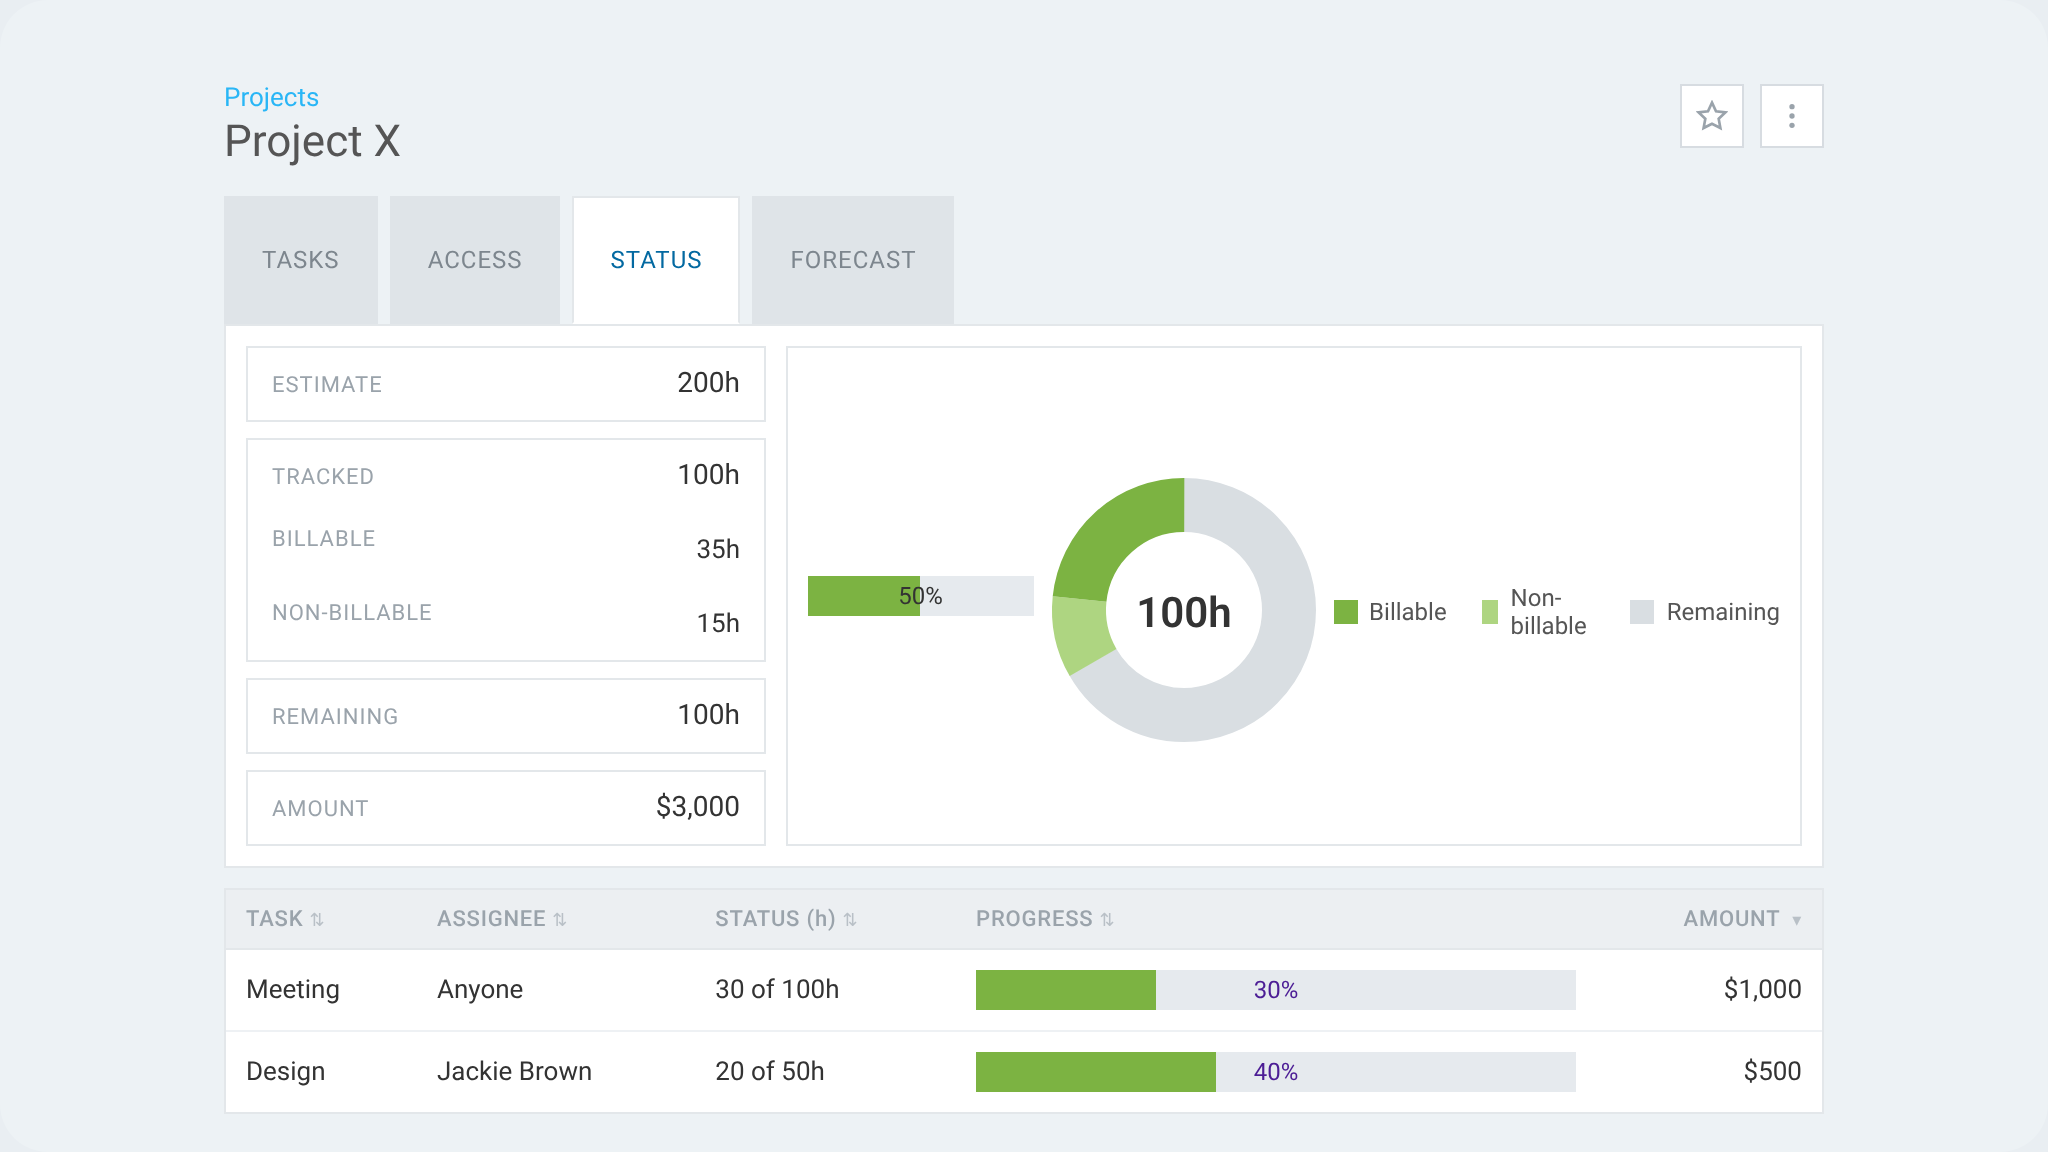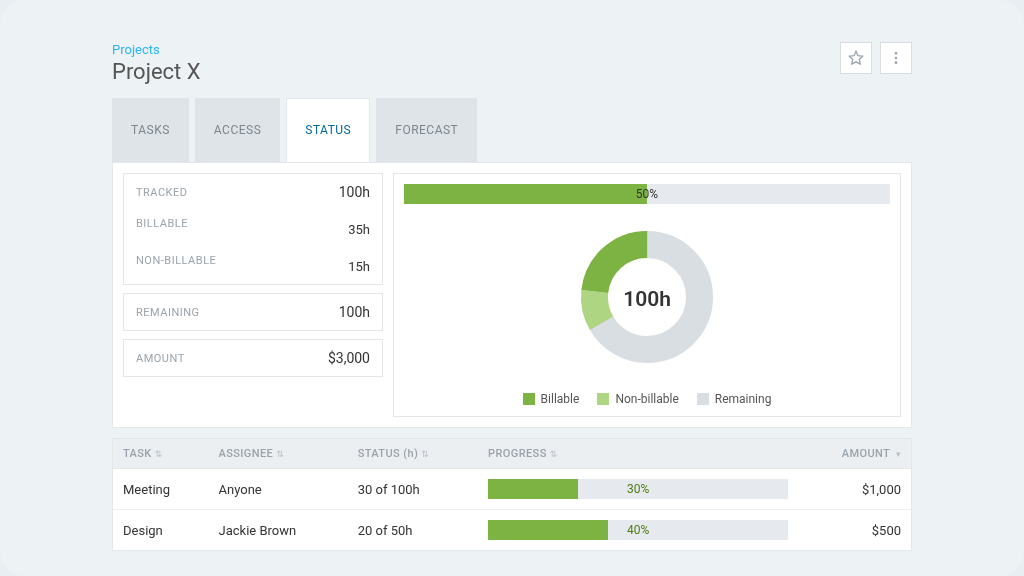--- a/index.html
+++ b/index.html
@@ -42,21 +42,21 @@
     display:flex; gap:10px;
   }
   .left-col { width: 260px; display:flex; flex-direction:column; gap:8px; }
   .stat-box { border:1px solid #e3e7ea; padding:10px 12px; }
   .stat-row { display:flex; justify-content:space-between; align-items:center; }
   .stat-row + .stat-row { margin-top:10px; }
   .stat-label { font-size:11px; letter-spacing:0.5px; color:#9aa3ab; }
   .stat-value { font-size:14px; color:#333; }
   .sub .stat-label { font-size:11px; }
   .sub .stat-value { font-size:13px;margin-top:12px; }
-  .right-col { flex:1; border:1px solid #e3e7ea; padding:10px; display:flex; flex-direction:column; align-items:center; }
+  .right-col { flex:1; border:1px solid #e3e7ea; padding:10px; display:flex; flex-direction:row; align-items:center; }
   .hbar { width:100%; height:20px; background:#e6eaee; position:relative; }
   .hbar-fill { height:100%; background:#7cb342; }
   .hbar-label { position:absolute; inset:0; display:flex; align-items:center; justify-content:center; font-size:12px; color:#333; }
   .donut-wrap { margin-top:18px; }
   .donut-center {
     font-size:14px; font-weight:600; fill:#333; text-anchor:middle; dominant-baseline:middle;
   }
   .legend { display:flex; gap:18px; margin-top:16px; font-size:12px; color:#555; }
   .legend-item { display:flex; align-items:center; gap:6px; }
   .sw { width:12px; height:12px; }
@@ -70,21 +70,21 @@
     background:#eceff2; color:#9aa3ab; font-size:11px; letter-spacing:0.4px;
     font-weight:500; text-align:left; padding:8px 10px; border-bottom:1px solid #e3e7ea;
   }
   thead th.right { text-align:right; }
   tbody td { padding:10px 10px; border-top:1px solid #eef1f4; font-size:13px; color:#333; }
   tbody td.right { text-align:right; }
   .pcol { width:320px; }
   .pbar { height:20px; background:#e6eaee; position:relative; }
   .pfill { height:100%; background:#7cb342; }
   .pfill.over { background:#ef5350; }
-  .plabel { position:absolute; inset:0; display:flex; align-items:center; justify-content:center; font-size:12px; color:#4d7c0f; }
+  .plabel { position:absolute; inset:0; display:flex; align-items:center; justify-content:center; font-size:12px; color:#4c1d95; }
   .plabel.over { color:#fff; }
   .sort { font-size:9px; color:#b9c0c7; margin-left:3px; }
 </style>
 </head>
 <body>
 
 <div class="stage">
   <div class="card">
 
     <div class="header-row">
@@ -112,20 +112,26 @@
 
     <div class="tabs">
       <div class="tab">TASKS</div>
       <div class="tab">ACCESS</div>
       <div class="tab active">STATUS</div>
       <div class="tab">FORECAST</div>
     </div>
 
     <div class="panel">
       <div class="left-col">
+        <div class="stat-box">
+          <div class="stat-row">
+            <span class="stat-label">ESTIMATE</span>
+            <span class="stat-value">200h</span>
+          </div>
+        </div>
         <div class="stat-box">
           <div class="stat-row">
             <span class="stat-label">TRACKED</span>
             <span class="stat-value">100h</span>
           </div>
           <div class="stat-row sub">
             <span class="stat-label">BILLABLE</span>
             <span class="stat-value">35h</span>
           </div>
           <div class="stat-row sub">

